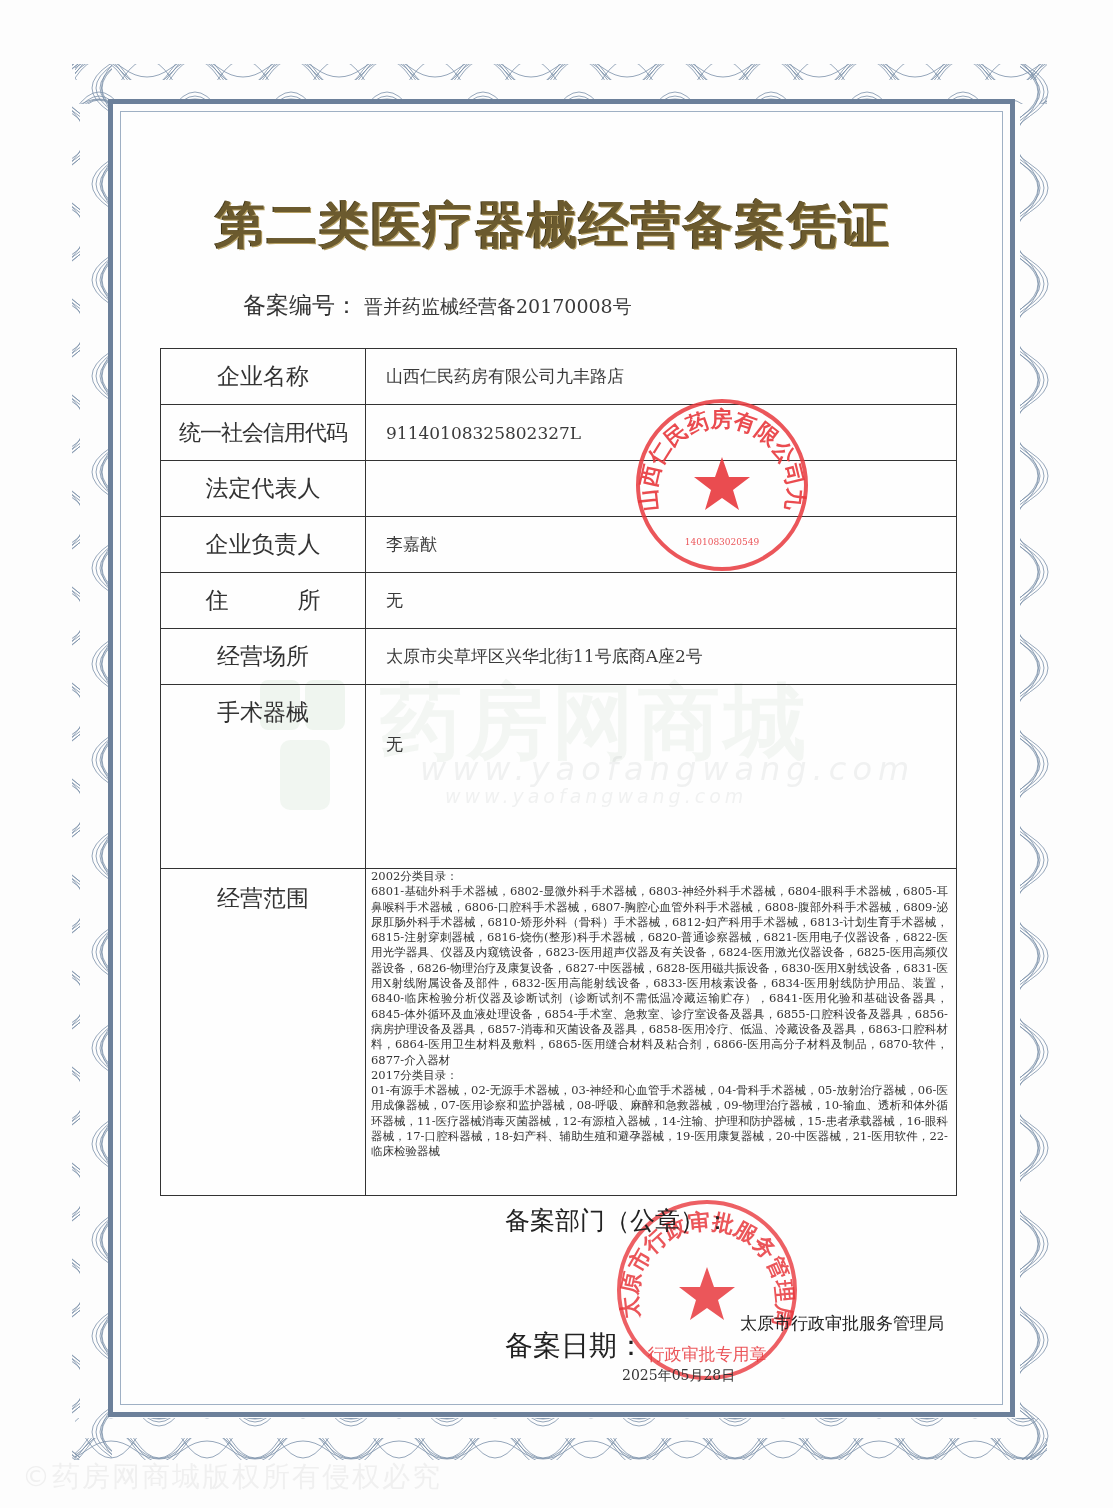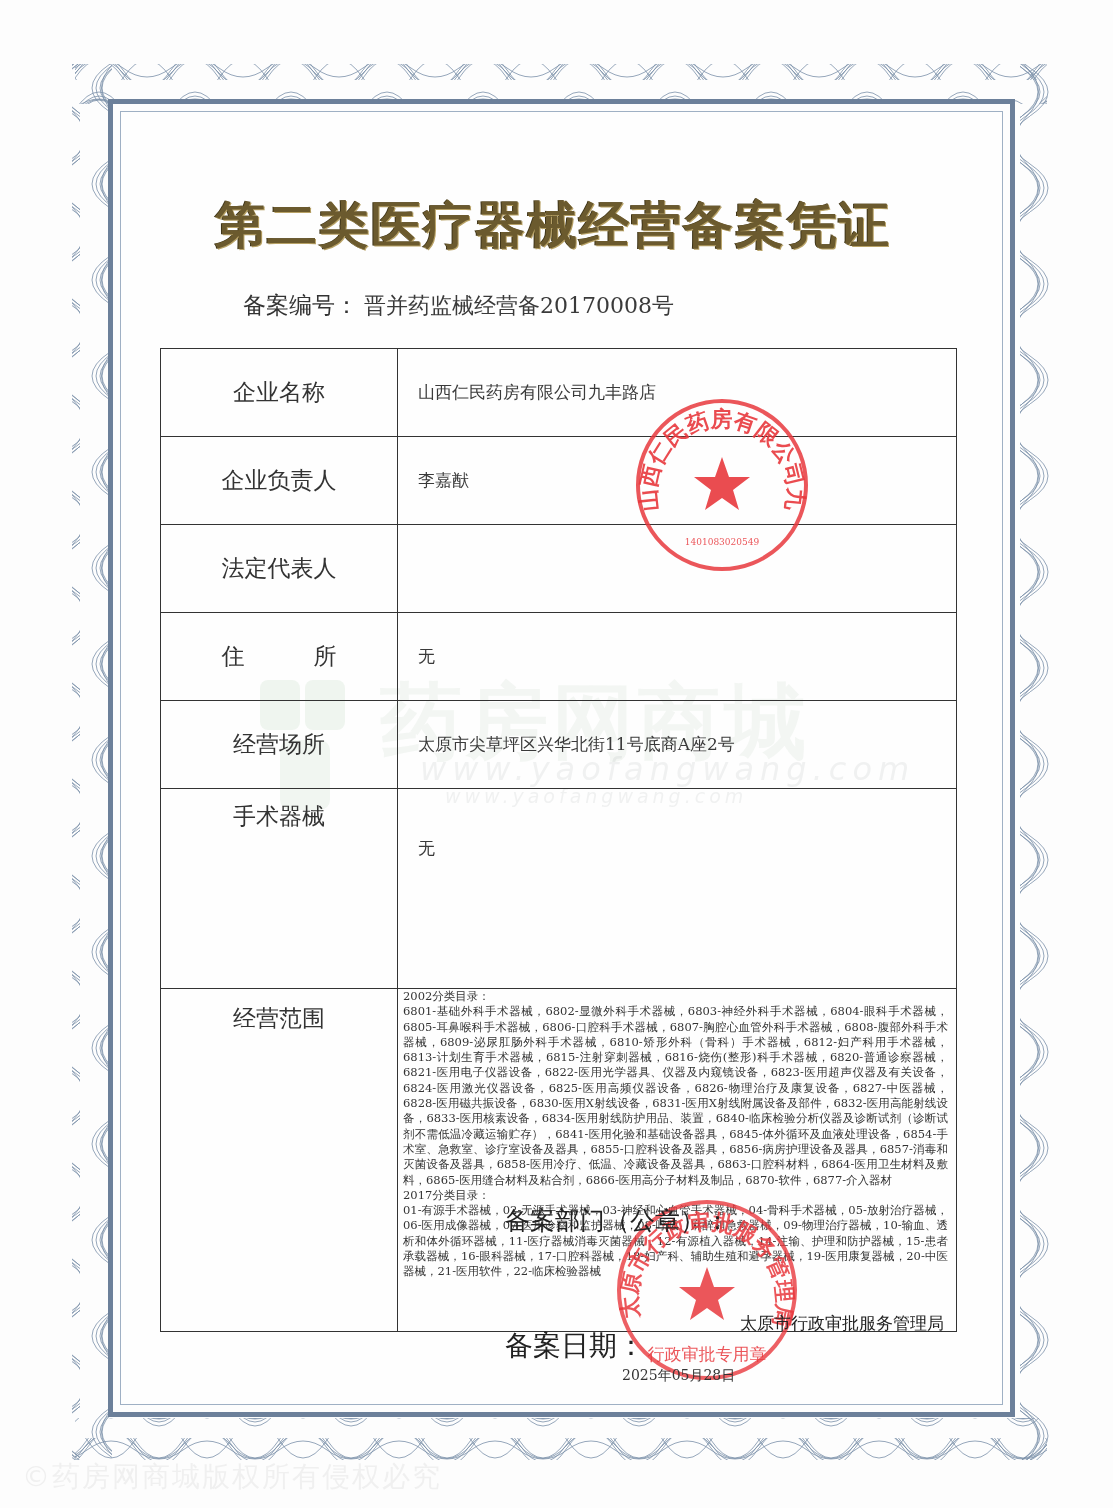--- a/index.html
+++ b/index.html
@@ -22,26 +22,26 @@
     position: absolute; left: 215px; top: 192px; width: 670px; text-align: left;
     font-size: 50px; letter-spacing: 2px; font-weight: bold;
     color: #6b5a2e;
     text-shadow: 1px 1px 0 #b8a266, -1px 0 0 #3e3418;
     white-space: nowrap;
   }
   .reg {
     position: absolute; left: 243px; top: 290px; font-size: 23px; white-space: nowrap;
     font-family: "DejaVu Sans", sans-serif; color: #333;
   }
-  .reg .val { font-size: 22px; margin-left: 6px; font-family: "DejaVu Serif", serif; color: #3a3a3a; }
+  .reg .val { font-size: 19px; margin-left: 6px; font-family: "DejaVu Serif", serif; color: #3a3a3a; }
   table.info {
     position: absolute; left: 160px; top: 348px; width: 797px;
     border-collapse: collapse; table-layout: fixed;
   }
-  table.info td { border: 1.5px solid #333; padding: 16px; vertical-align: middle; }
+  table.info td { border: 1.5px solid #333; padding: 0; vertical-align: middle; }
   td.lbl {
     width: 204px; text-align: center; font-size: 23px; color: #333;
     font-family: "DejaVu Sans", sans-serif; white-space: nowrap;
   }
   td.val { padding-left: 20px !important; font-size: 17px; color: #3a3a3a; }
   tr.r57 td { height: 55px; }
   tr.storage td { height: 135px; }
   tr.storage td.lbl { vertical-align: top; padding-top: 12px !important; }
   tr.storage td.val { vertical-align: top; padding-top: 48px !important; }
   tr.scope td { height: 312px; vertical-align: top; }
@@ -124,26 +124,30 @@
   <span>备案编号：</span><span class="val">晋并药监械经营备20170008号</span>
 </div>
 
 <table class="info">
   <tbody>
       <tr class="r57">
     <td class="lbl">企业名称</td>
     <td class="val">山西仁民药房有限公司九丰路店</td>
   </tr>
   <tr class="r57">
+    <td class="lbl" style="font-size:22px;letter-spacing:-1px">统一社会信用代码</td>
+    <td class="val">91140108325802327L</td>
+  </tr>
+  <tr class="r57">
+    <td class="lbl">法定代表人</td>
+    <td class="val"></td>
+  </tr>
+  <tr class="r57">
     <td class="lbl">企业负责人</td>
     <td class="val">李嘉猷</td>
-  </tr>
-  <tr class="r57">
-    <td class="lbl">法定代表人</td>
-    <td class="val"></td>
   </tr>
   <tr class="r57">
     <td class="lbl">住　　　所</td>
     <td class="val">无</td>
   </tr>
   <tr class="r57">
     <td class="lbl">经营场所</td>
     <td class="val">太原市尖草坪区兴华北街11号底商A座2号</td>
   </tr>
   <tr class="storage">

